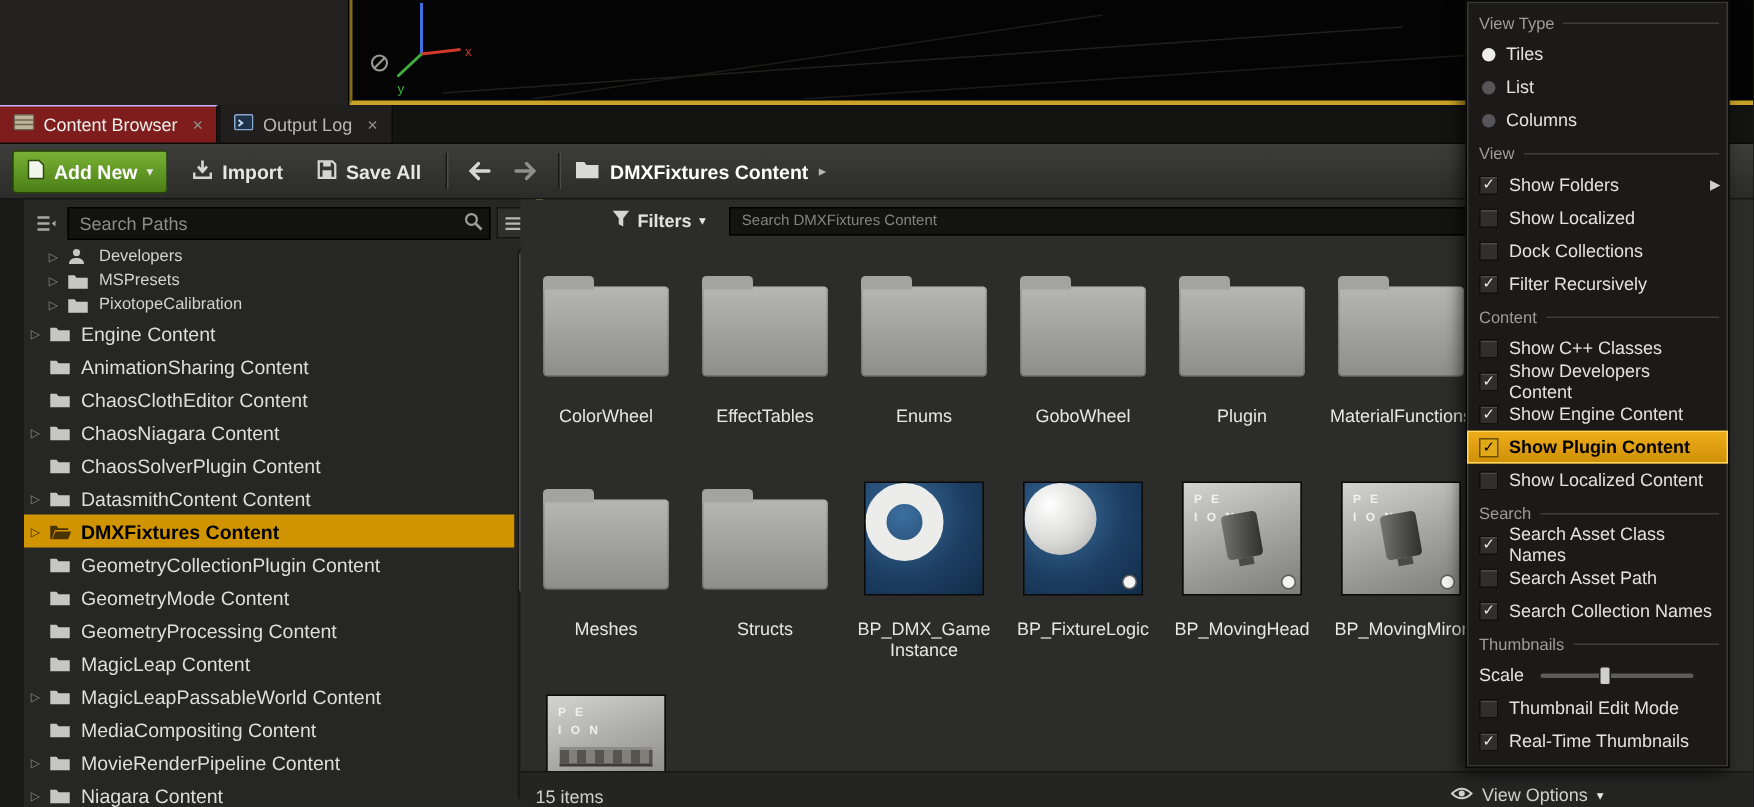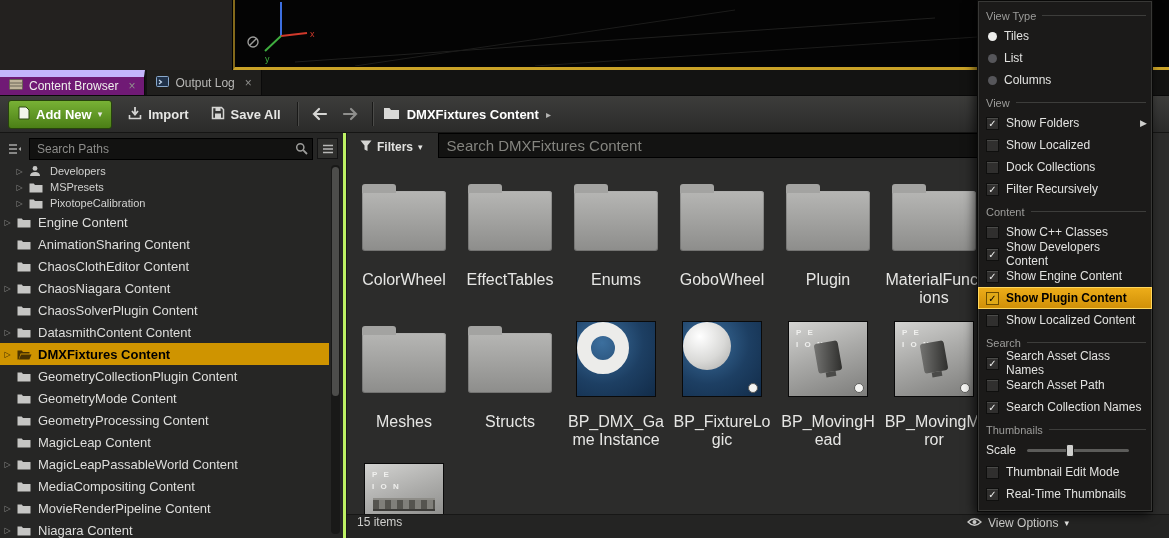--- a/index.html
+++ b/index.html
@@ -9,77 +9,77 @@
   
   .top-strip{position:absolute;top:0;left:0;width:100%;height:70px;background:#0e0e0d;}
   .top-left-panel{position:absolute;left:0;top:0;width:233px;height:70px;background:#23211f;border-right:1px solid #000;}
   .viewport{position:absolute;left:233px;top:0;right:0;height:70px;background:#040404;
             border-left:2px solid #83691b;border-bottom:3px solid #c9a227;}
   .viewport .partial-text{position:absolute;left:746px;top:28px;font-size:12px;color:#cfcfcd;}
 
   
   .tabbar{position:absolute;top:70px;left:0;width:100%;height:26px;background:#131312;display:flex;align-items:stretch;border-bottom:1px solid #0a0a0a;}
   .tab{display:flex;align-items:center;gap:6px;padding:0 9px;font-size:12px;color:#b8b8b6;cursor:default;}
-  .tab.active{background:#701a75;color:#efefec;border-top:7px solid #c4b5fd;border-right:1px solid #0a0a0a;}
+  .tab.active{background:#7f1d1d;color:#efefec;border-top:1px solid #c4b5fd;border-right:1px solid #0a0a0a;}
   .tab.inactive{background:#201f1d;margin-left:2px;border-right:1px solid #0a0a0a;}
   .tab-close{color:#8f8f8d;font-size:12px;margin-left:4px;}
 
   
   .toolbar{position:absolute;top:96px;left:0;width:100%;height:37px;background:linear-gradient(#3d3d3b,#2b2b2a);
            display:flex;align-items:center;padding:0 8px;gap:10px;border-bottom:1px solid #151514;}
   .btn-addnew{display:flex;align-items:center;gap:6px;background:linear-gradient(#78b135,#4b7f16);
               border:1px solid #27430c;border-radius:3px;color:#fff;font-weight:bold;font-size:13px;padding:5px 9px;cursor:default;justify-content:space-between;}
   .tool-btn{display:flex;align-items:center;gap:6px;background:none;border:none;color:#e6e6e4;font-weight:bold;font-size:13px;padding:4px 6px;cursor:default;}
   .vsep{width:1px;height:24px;background:#191918;box-shadow:1px 0 0 #4b4b49;}
   .nav-btn{background:none;border:none;padding:2px;display:flex;align-items:center;}
   .crumb{display:flex;align-items:center;gap:7px;color:#fff;font-weight:bold;font-size:13px;}
   .crumb .caret{color:#b5b5b3;font-size:10px;}
   .caret{font-size:9px;color:#e8e8e6;}
 
   
-  .paths{position:absolute;top:133px;left:0;width:346px;bottom:0;background:#262625;border-right:3px solid #bef264;}
+  .paths{position:absolute;top:133px;left:16px;width:346px;bottom:0;background:#262625;border-right:5px solid #bef264;}
   .paths-head{display:flex;align-items:center;gap:4px;padding:5px 5px 4px 4px;height:30px;}
   .search-box{flex:1;position:relative;}
   .search-box input{width:100%;background:#121211;border:1px solid #000;color:#cdcdcb;font-size:12px;padding:3px 22px 3px 7px;outline:none;}
   .search-box input::placeholder{color:#8c8c8a;}
   .mag{position:absolute;right:5px;top:3px;}
   .sq-btn{width:21px;height:21px;background:#2f2f2d;border:1px solid #141414;display:flex;align-items:center;justify-content:center;flex:0 0 auto;}
   .tree{position:absolute;top:30px;left:0;right:14px;bottom:0;overflow:hidden;}
   .tree-row{display:flex;align-items:center;height:22px;padding-left:3px;gap:5px;color:#dededc;font-size:13px;white-space:nowrap;overflow:hidden;}
   .tree-row.small{height:16px;font-size:11px;padding-left:15px;color:#d2d2d0;}
   .tree-row.selected{background:#cf9400;color:#000;font-weight:bold;}
   .exp{width:9px;flex:0 0 auto;color:#8a8a88;font-size:8px;text-align:center;}
   .selected .exp{color:#3a2a00;}
   .ticon{width:16px;flex:0 0 auto;display:flex;align-items:center;}
   .vscroll{position:absolute;top:32px;right:3px;width:9px;bottom:4px;background:#191918;border-radius:4px;}
   .vscroll .thumbbar{position:absolute;top:2px;left:1px;right:1px;height:62%;background:#4d4d4b;border-radius:4px;}
 
   
   .content{position:absolute;top:133px;left:347px;right:0;bottom:0;background:#2c2c2b;}
-  .filterbar{display:flex;gap:9px;height:28px;padding:0 7px;}
+  .filterbar{display:flex;align-items:center;gap:9px;height:28px;padding:0 7px;margin-left:48px;}
   .filters-btn{display:flex;align-items:center;gap:5px;color:#e2e2e0;font-size:12px;font-weight:bold;background:none;border:none;}
   .csearch{flex:1;position:relative;margin-right:22px;}
-  .csearch input{width:100%;background:#131312;border:1px solid #000;color:#cdcdcb;font-size:15px;padding:3px 8px;outline:none;}
+  .csearch input{width:100%;background:#131312;border:1px solid #000;color:#cdcdcb;font-size:10px;padding:3px 8px;outline:none;}
   .csearch input::placeholder{color:#84847f;}
   .grid{position:absolute;top:28px;left:0;width:648px;bottom:24px;overflow:hidden;padding:10px 0 0 4px;display:flex;flex-wrap:wrap;align-content:flex-start;}
   .cell{width:102px;height:142px;margin:0 2px;display:flex;flex-direction:column;align-items:center;}
   .thumb-wrap{width:92px;height:92px;position:relative;display:flex;align-items:center;justify-content:center;}
   .f-thumb{width:84px;height:60px;background:linear-gradient(180deg,#b6b6b4,#8d8d8b);border-radius:3px;position:relative;margin-top:8px;box-shadow:inset 0 1px 0 rgba(255,255,255,.25), inset 0 0 0 1px rgba(0,0,0,.18);}
   .f-thumb::before{content:'';position:absolute;top:-7px;left:0;width:34px;height:9px;background:#a3a3a1;border-radius:3px 3px 0 0;}
   .bp-thumb{width:80px;height:76px;border:1px solid #0a0a0a;position:relative;overflow:hidden;}
   .bp-blue{background:radial-gradient(circle at 32% 28%, #3c6f9e 0%, #1d3f63 55%, #122c49 100%);}
   .bp-mesh{background:linear-gradient(160deg,#d3d3d1 0%,#aaaaa8 45%,#7d7d7b 100%);}
   .ring{width:52px;height:52px;border:14px solid #ececea;border-radius:50%;}
   .sphere{width:48px;height:48px;border-radius:50%;background:radial-gradient(circle at 35% 30%, #ffffff 0%, #d9d9d7 55%, #a8a8a6 100%);}
   .wm{position:absolute;top:5px;left:7px;font-size:8px;line-height:1.5;letter-spacing:2px;color:#f5f5f3;font-weight:bold;opacity:.9;}
   .fx-head{position:absolute;top:20px;left:27px;width:24px;height:30px;background:linear-gradient(100deg,#757573,#2e2e2c);border-radius:3px;transform:rotate(-10deg);box-shadow:0 12px 0 -7px #4a4a48;}
   .fx-truss{position:absolute;top:34px;left:8px;right:8px;height:13px;background:repeating-linear-gradient(90deg,#55544f 0 6px,#807f7a 6px 12px);border-top:2px solid #8d8c87;border-bottom:2px solid #3c3b38;}
   .status-dot{position:absolute;right:3px;bottom:3px;width:10px;height:10px;border-radius:50%;background:#f4f4f2;border:1px solid #5d5d5b;}
-  .cell-label{margin-top:8px;font-size:16px;color:#e6e6e4;text-align:center;line-height:1.15;max-width:100px;word-wrap:break-word;}
-  .statusbar{position:absolute;left:0;right:0;bottom:0;height:24px;background:#242423;border-top:1px solid #171716;display:flex;align-items:flex-start;justify-content:space-between;padding:0 10px;color:#cfcfcd;font-size:12px;}
+  .cell-label{margin-top:8px;font-size:12px;color:#e6e6e4;text-align:center;line-height:1.15;max-width:100px;word-wrap:break-word;}
+  .statusbar{position:absolute;left:0;right:0;bottom:0;height:24px;background:#242423;border-top:1px solid #171716;display:flex;align-items:flex-end;justify-content:space-between;padding:0 10px;color:#cfcfcd;font-size:12px;}
   .viewopts{display:flex;align-items:center;gap:6px;margin-right:84px;background:none;border:none;color:#cfcfcd;font-size:12px;}
 
   
   .vmenu{position:absolute;top:0;right:16px;width:176px;height:512px;background:#1b1a19;border:1px solid #090908;
          box-shadow:inset 0 0 0 1px #383836, -3px 3px 10px rgba(0,0,0,.65);z-index:20;padding:3px 0;}
   .msec-title{display:flex;align-items:center;gap:6px;color:#9c9c9a;font-size:11px;padding:4px 0 2px 8px;height:21px;}
   .msec-title::after{content:'';flex:1;height:1px;background:#3d3d3b;margin-right:6px;}
   .mitem{display:flex;align-items:center;gap:7px;height:22px;padding:0 8px;color:#e2e2e0;font-size:12px;position:relative;}
   .mitem.hl{background:linear-gradient(#eeae1a,#cf8f07);color:#000;font-weight:bold;box-shadow:inset 0 0 0 1px #ffd75e;}
   .cb{width:13px;height:13px;flex:0 0 auto;background:#302f2e;border:1px solid #0f0f0e;box-shadow:inset 0 1px 0 #4b4b49;display:flex;align-items:center;justify-content:center;font-size:10px;color:#ededeb;}

